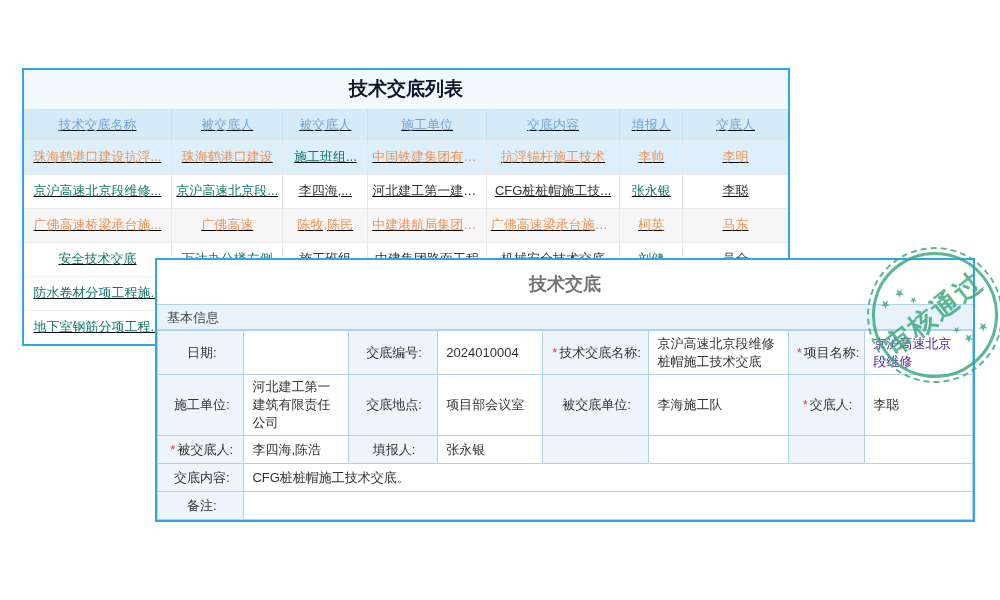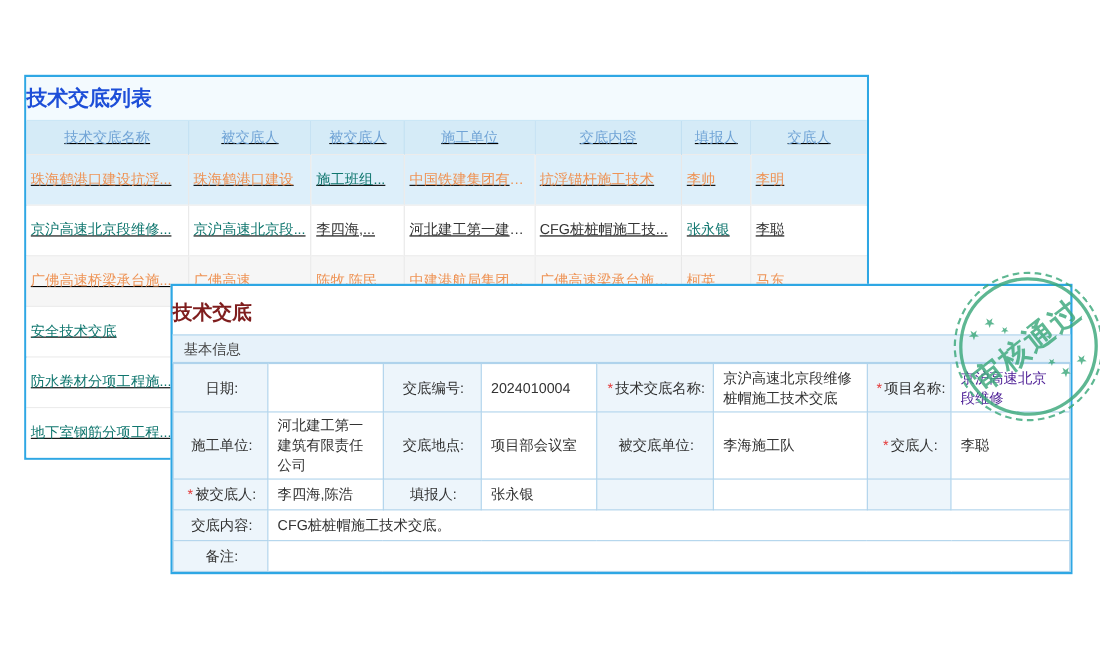--- a/index.html
+++ b/index.html
@@ -2,44 +2,44 @@
 <html><head>
 <meta charset="utf-8">
 <style>
   * { margin:0; padding:0; box-sizing:border-box; }
   html,body { width:1000px; height:600px; background:#ffffff; overflow:hidden;
               font-family:"Liberation Sans","DejaVu Sans",sans-serif; }
 
   
   .list-panel { position:absolute; left:22px; top:68px; width:768px;
                 background:#fff; border:2px solid #2EA7E4; z-index:1; }
-  .list-title { height:40px; line-height:40px; font-size:19px;
-                font-weight:bold; color:#1d4ed8; background:#F3FAFE;
+  .list-title { height:40px; line-height:40px; text-align:center; font-size:19px;
+                font-weight:bold; color:#0f172a; background:#F3FAFE;
                 border-bottom:1px solid #CBE7F6;font-family:Liberation Mono, monospace; }
   table.list { width:100%; border-collapse:collapse; table-layout:fixed;text-decoration:underline; }
   table.list th { height:30px; background:#D5EBF7; color:#71A4D6; font-size:13px;
                   font-weight:normal; border-right:1px solid #C2E0F2; }
   table.list th:last-child { border-right:none; }
-  table.list td { height:46px; font-size:13px; 
+  table.list td { height:34px; font-size:13px; text-align:center;
                   border-right:1px solid #E8E8E8; border-top:1px solid #ECECEC;
                   overflow:hidden; white-space:nowrap; text-overflow:ellipsis;
                   padding:0 4px; }
   table.list td:last-child { border-right:none; }
   .c-link { color:#0f766e; cursor:pointer; }
   .c-warn { color:#EE9355; }
   .c-dark { color:#333333; }
   .row-hl    { background:#DDEFFA; }
   .row-zebra { background:#F6F6F6; }
   .row-plain { background:#FFFFFF;margin-left:22px; }
 
   
   .form-panel { position:absolute; left:155px; top:258px; width:820px;
                 background:#fff; border:2px solid #2EA7E4; z-index:2; }
-  .form-title { height:44px; line-height:48px; text-align:left; font-size:18px;
-                font-weight:bold; color:#7f1d1d; }
+  .form-title { height:44px; line-height:48px; text-align:center; font-size:18px;
+                font-weight:bold; color:#737373; }
   .section-bar { height:26px; line-height:26px; padding:0 10px; font-size:13px;
                  color:#444; background:#E7F2FA; border-top:1px solid #AFD3EC;
                  border-bottom:1px solid #AFD3EC; }
   table.form { width:100%; border-collapse:collapse; table-layout:fixed; }
   table.form td { border:1px solid #AFD3EC; font-size:13px; color:#333;
                   padding:3px 8px; vertical-align:middle; word-break:break-all; }
   table.form td.lbl { background:#EDF5FB; text-align:center; white-space:nowrap;
                       padding-right:6px; }
   table.form td.val { background:#FFFFFF; text-align:left; }
   table.form tr.fr-tall td { height:44px; }

